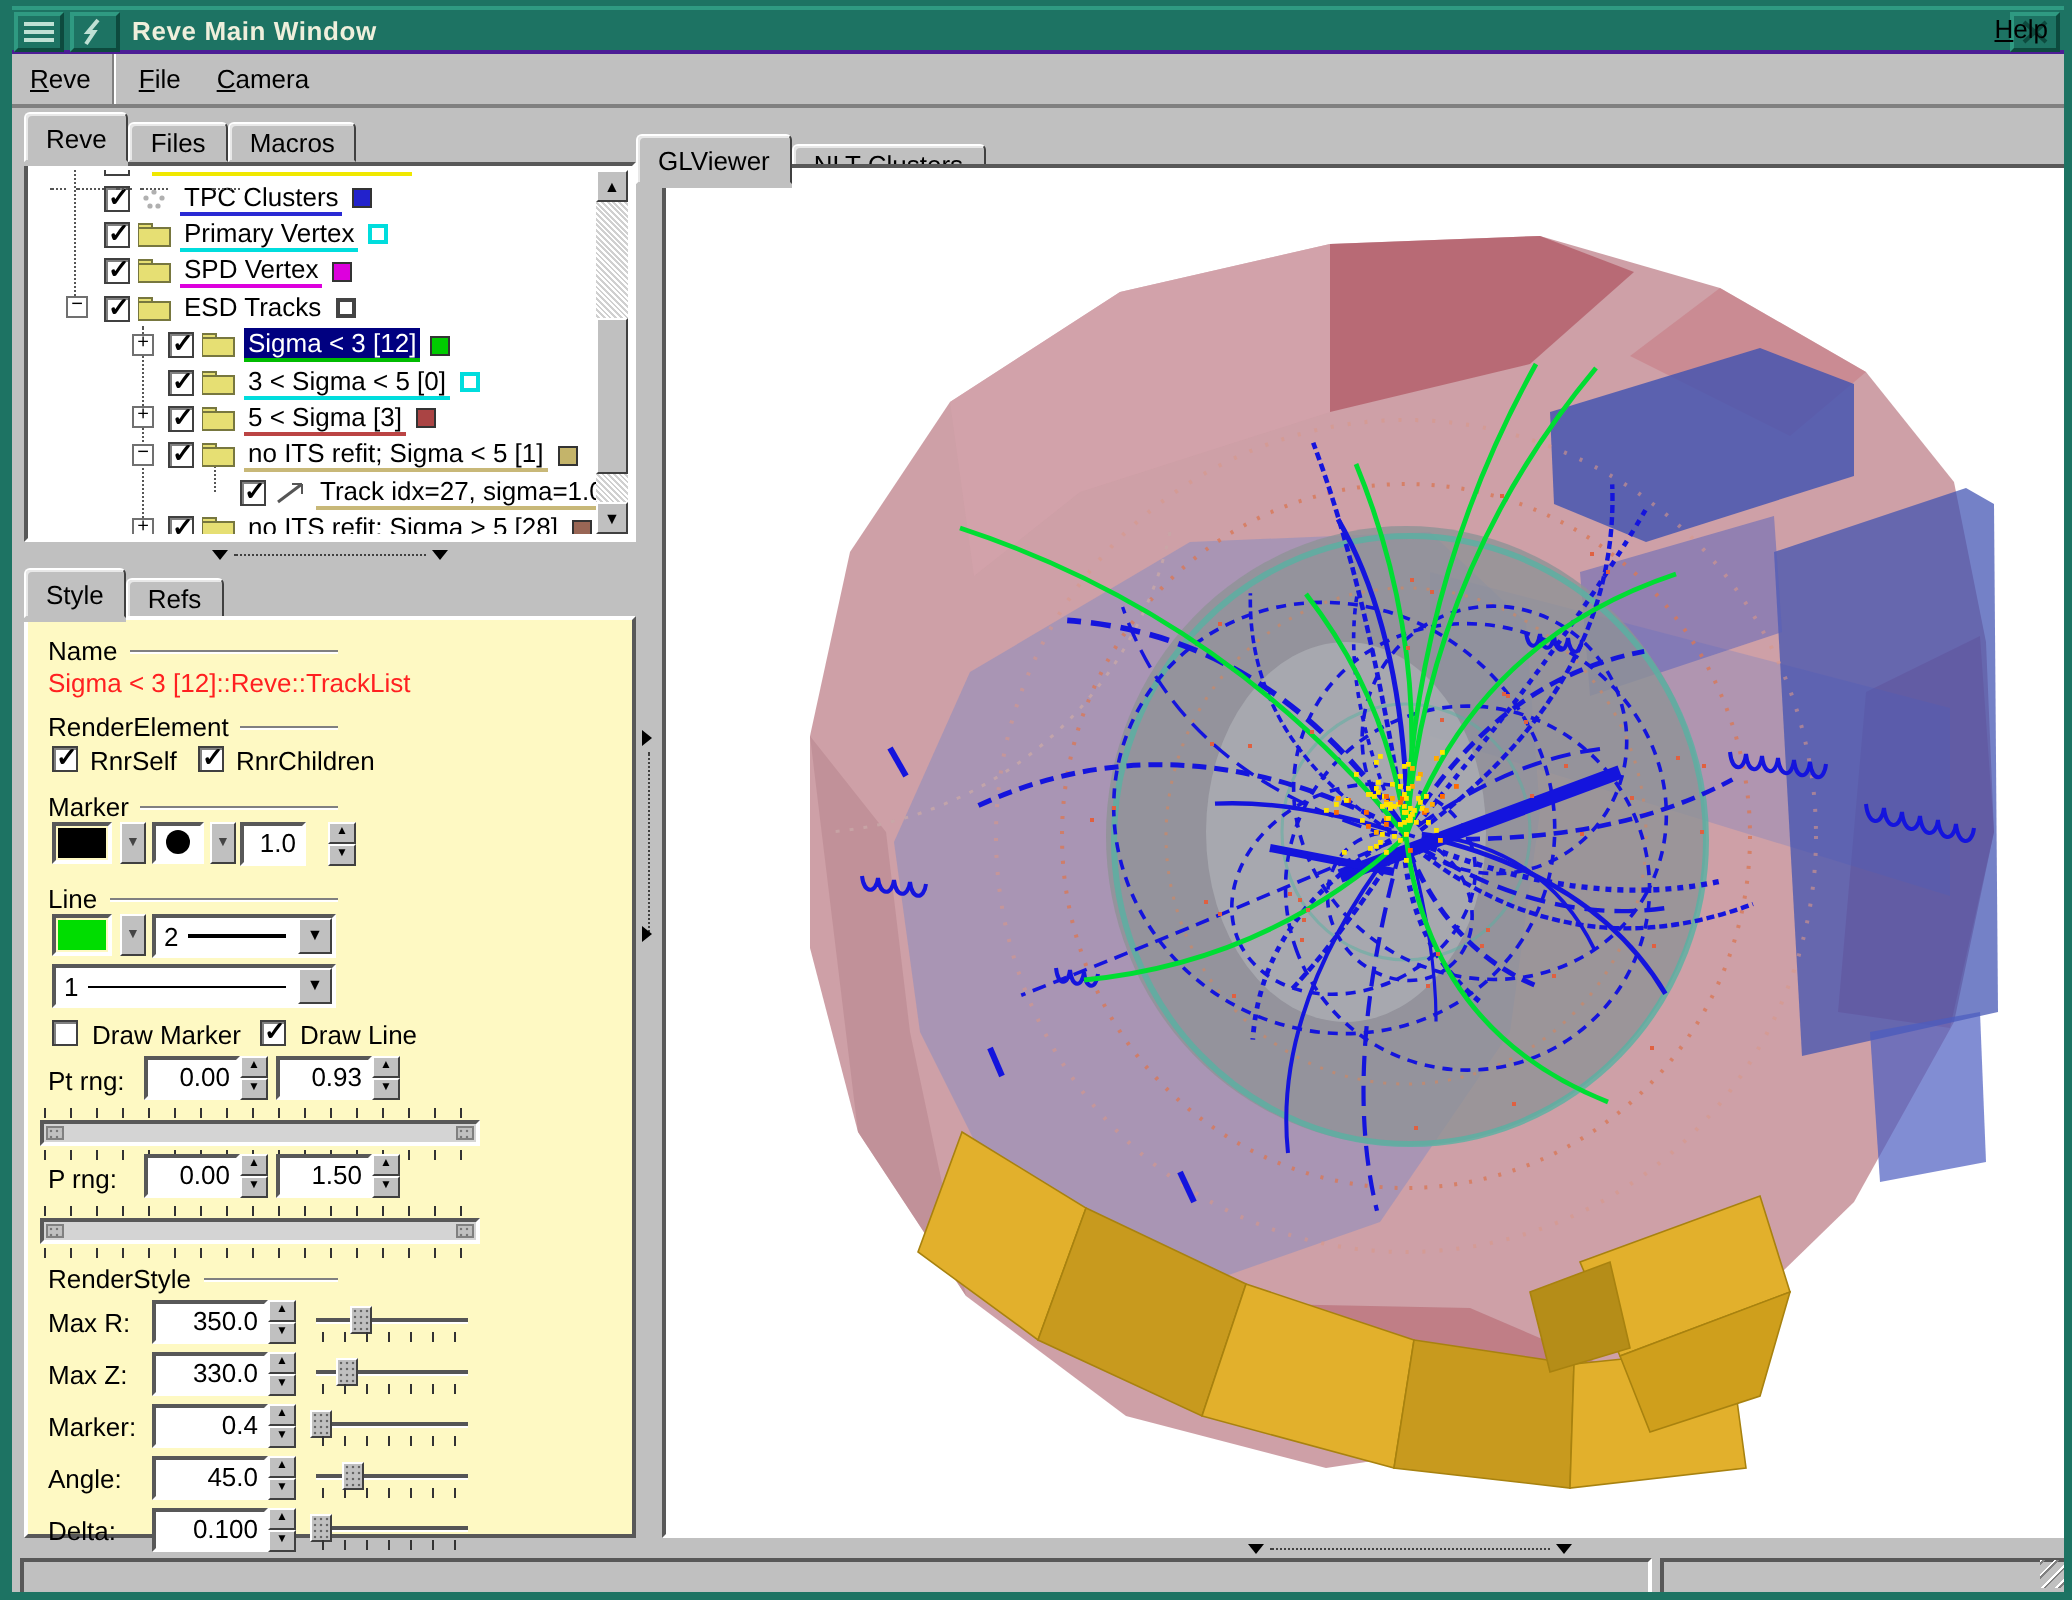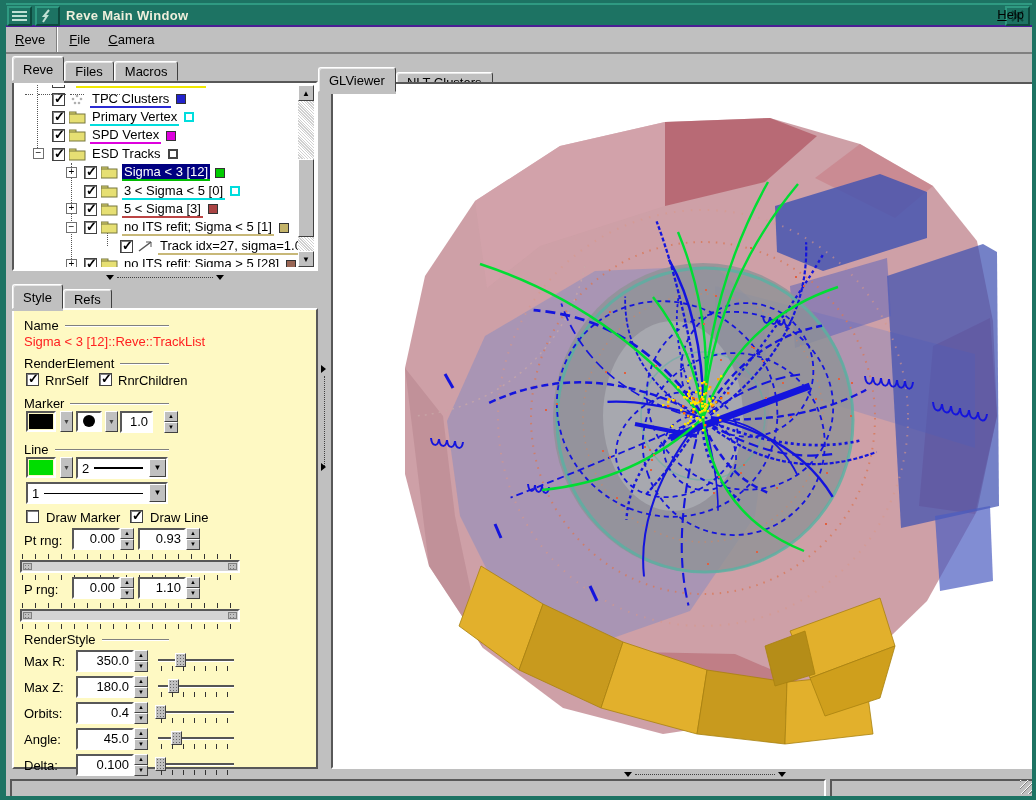--- a/index.html
+++ b/index.html
@@ -378,21 +378,21 @@
       <div class="rhandle" style="right:1px"></div>
     </div>
     <div class="ticks" style="left:8px;top:265px;width:216px"></div>
 
     <div class="slabel" style="left:10px;top:270px;top:272px">P rng:</div>
     <div class="entry" style="left:58px;top:267px;width:48px">0.00</div>
     <div class="spin" style="left:106px;top:267px">
         <div>▲</div>
         <div>▼</div>
       </div>
-    <div class="entry" style="left:124px;top:267px;width:48px">1.10</div>
+    <div class="entry" style="left:124px;top:267px;width:48px">1.50</div>
     <div class="spin" style="left:172px;top:267px">
         <div>▲</div>
         <div>▼</div>
       </div>
     <div class="ticks" style="left:8px;top:293px;width:216px"></div>
     <div class="rslider" style="left:6px;top:299px;width:220px">
       <div class="rhandle" style="left:1px"></div>
       <div class="rhandle" style="right:1px"></div>
     </div>
     <div class="ticks" style="left:8px;top:314px;width:216px"></div>
@@ -405,29 +405,29 @@
     <div class="slabel" style="left:10px;top:344px">Max R:</div>
     <div class="entry" style="left:62px;top:340px;width:58px">350.0</div>
     <div class="spin" style="left:120px;top:340px">
           <div>▲</div>
           <div>▼</div>
         </div>
     <div class="mini-line" style="left:144px;top:349px;width:76px"></div>
     <div class="mini-thumb" style="left:160.52px;top:343px"></div>
     <div class="mini-ticks" style="left:147px;top:356px;width:72px"></div>
     <div class="slabel" style="left:10px;top:370px">Max Z:</div>
-    <div class="entry" style="left:62px;top:366px;width:58px">180.0</div>
+    <div class="entry" style="left:62px;top:366px;width:58px">330.0</div>
     <div class="spin" style="left:120px;top:366px">
           <div>▲</div>
           <div>▼</div>
         </div>
     <div class="mini-line" style="left:144px;top:375px;width:76px"></div>
     <div class="mini-thumb" style="left:153.68px;top:369px"></div>
     <div class="mini-ticks" style="left:147px;top:382px;width:72px"></div>
-    <div class="slabel" style="left:10px;top:396px">Orbits:</div>
+    <div class="slabel" style="left:10px;top:396px">Marker:</div>
     <div class="entry" style="left:62px;top:392px;width:58px">0.4</div>
     <div class="spin" style="left:120px;top:392px">
           <div>▲</div>
           <div>▼</div>
         </div>
     <div class="mini-line" style="left:144px;top:401px;width:76px"></div>
     <div class="mini-thumb" style="left:140.76px;top:395px"></div>
     <div class="mini-ticks" style="left:147px;top:408px;width:72px"></div>
     <div class="slabel" style="left:10px;top:422px">Angle:</div>
     <div class="entry" style="left:62px;top:418px;width:58px">45.0</div>

